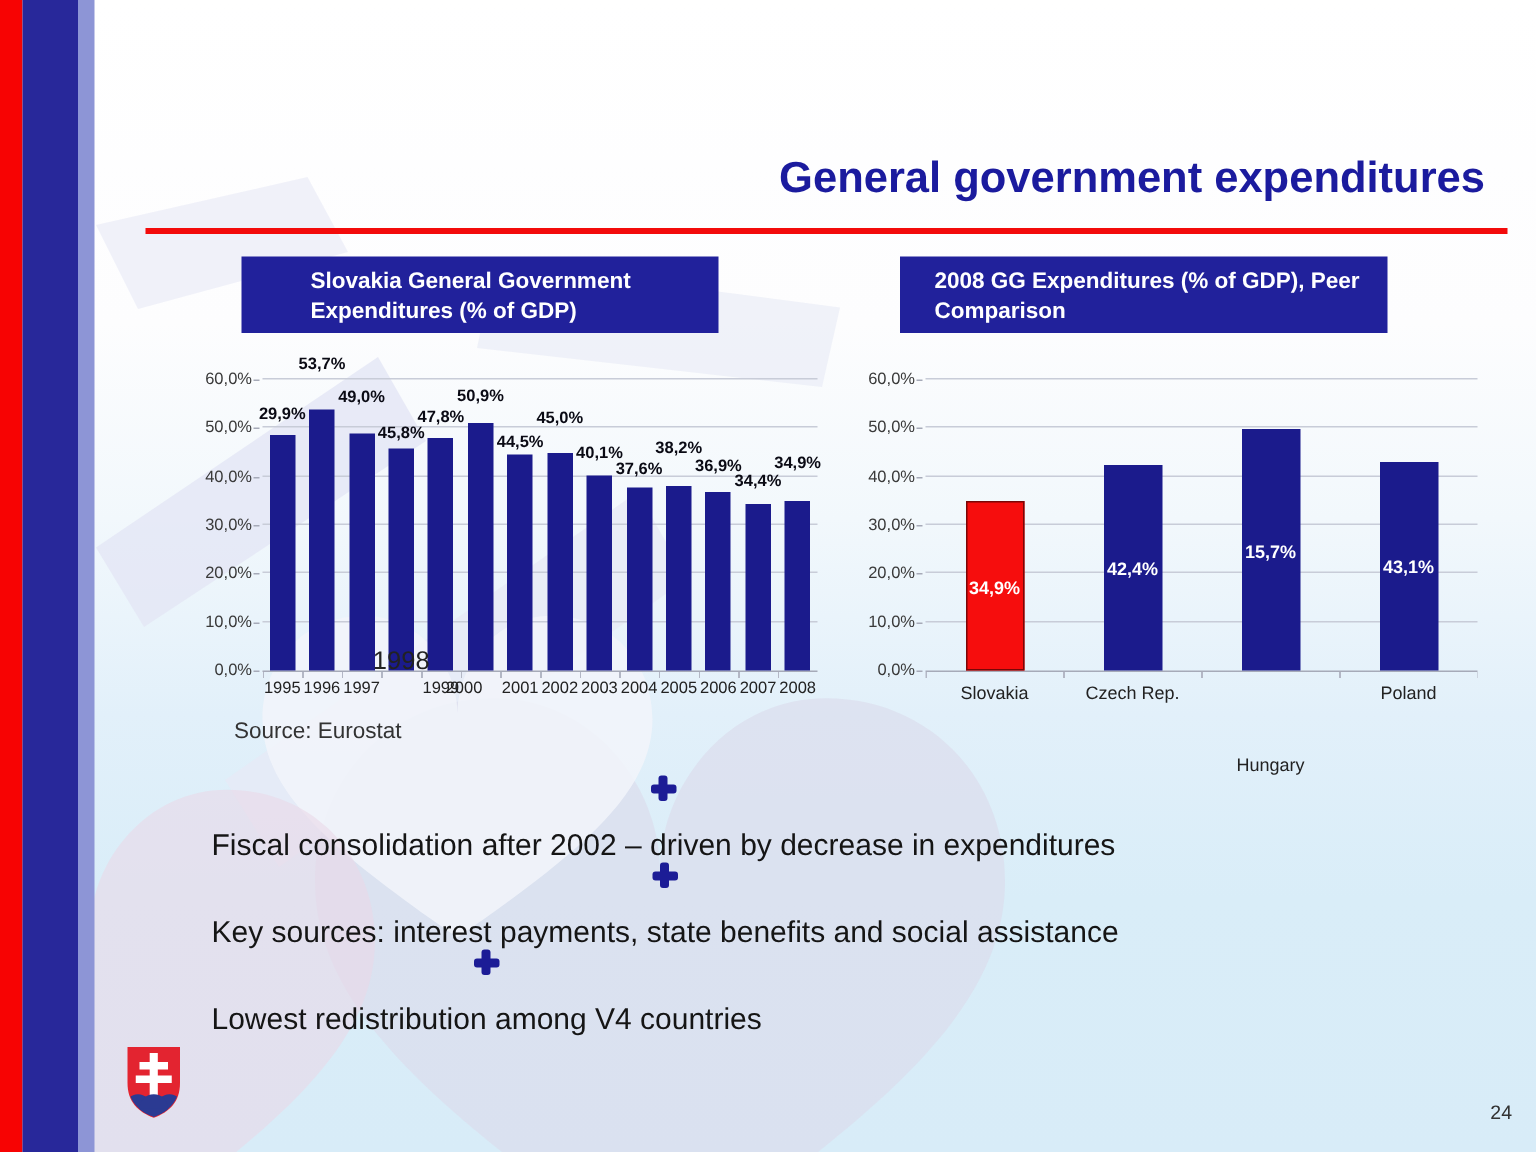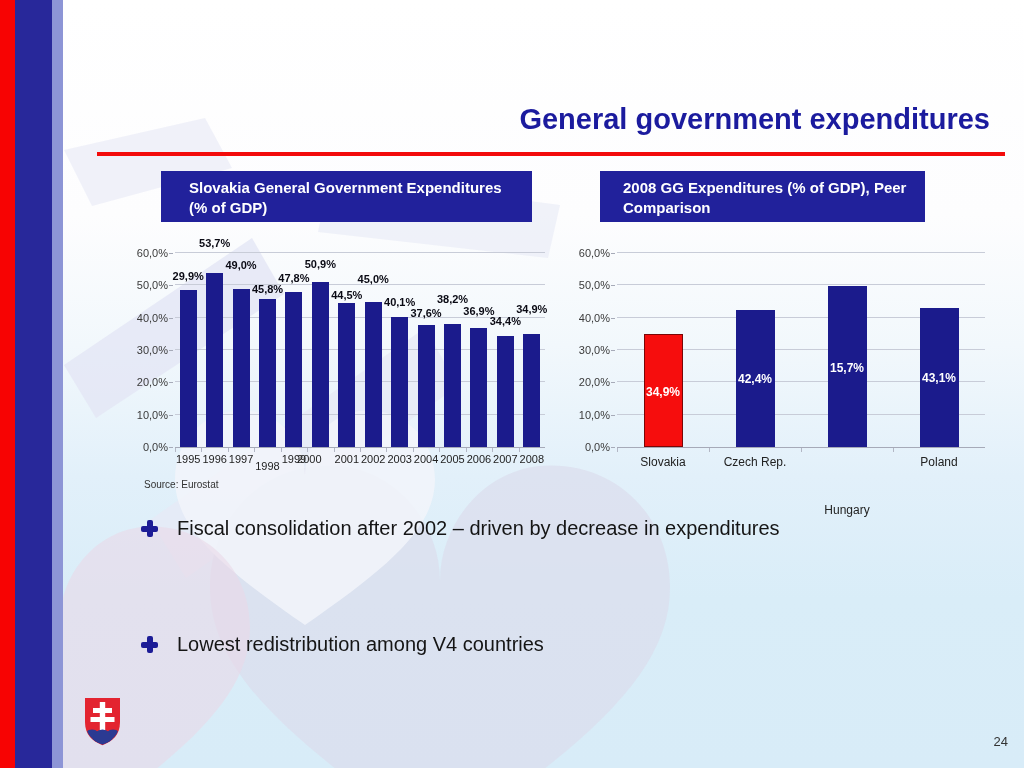--- a/index.html
+++ b/index.html
@@ -15,34 +15,34 @@
   .watermark{position:absolute;left:0;top:0;pointer-events:none;}
   .page-title{
     position:absolute;top:103px;left:380px;width:610px;text-align:right;
     font-size:29px;font-weight:bold;color:#1b1b9e;white-space:nowrap;
   }
   .red-line{position:absolute;left:97px;top:152px;width:908px;height:4px;background:#f30b0b;}
   .chart-header{
     position:absolute;top:171px;height:51px;box-sizing:border-box;
     background:#21219b;color:#ffffff;font-weight:bold;font-size:15px;line-height:1.3;
   }
-  .chart-header.h0{left:161px;width:371px;padding:7px 10px 7px 28px;}
+  .chart-header.h0{left:161px;width:318px;padding:7px 10px 7px 46px;}
   .chart-header.h1{left:600px;width:325px;padding:7px 10px 7px 23px;}
   .plot{position:absolute;border-bottom:1px solid #a6aab8;}
   #plot0{left:175px;top:253px;width:370px;height:194px;}
   #plot1{left:617px;top:253px;width:368px;height:194px;}
   .gridline{position:absolute;left:0;width:100%;height:1px;background:#c8ccd8;}
   .bar{position:absolute;bottom:0;}
   .ytick-label{position:absolute;width:44px;text-align:right;font-size:11px;color:#3a3a3a;white-space:nowrap;}
   .ytick-mark{position:absolute;width:4px;height:1px;background:#a6aab8;}
   .xtick-strip{position:absolute;height:4px;}
   .cat-label{position:absolute;text-align:center;color:#222222;white-space:nowrap;}
   .val-label{position:absolute;text-align:center;font-weight:bold;white-space:nowrap;}
-  .source-note{position:absolute;left:144px;top:479px;font-size:10px;color:#333333;}
-  .bullet-row{position:absolute;left:141px;display:flex;align-items:center;gap:19px;}
+  .source-note{position:absolute;left:156px;top:479px;font-size:15px;color:#333333;}
+  .bullet-row{position:absolute;left:141px;display:flex;align-items:center;gap:19px;flex-direction:column;}
   .bullet-text{font-size:20px;color:#151515;}
   .plus-icon{position:relative;width:17px;height:17px;flex:0 0 17px;}
   .plus-icon::before{content:"";position:absolute;left:5.5px;top:0;width:6px;height:17px;background:#1c1c96;border-radius:2px;}
   .plus-icon::after{content:"";position:absolute;left:0;top:5.5px;width:17px;height:6px;background:#1c1c96;border-radius:2px;}
   .coat-of-arms{position:absolute;left:84px;top:697px;}
   .page-number{position:absolute;right:16px;top:734px;font-size:13px;color:#333333;}
 </style>
 </head>
 <body>
 
@@ -122,20 +122,24 @@
       <div class="bar" style="left: 302.5px; width: 39px; height: 139.357px; background: rgb(27, 27, 140);"></div>
       <div class="val-label" style="left: 292px; width: 60px; font-size: 12px; bottom: 61.6783px; color: rgb(255, 255, 255);">43,1%</div>
     </div>
 
   <div class="source-note">Source: Eurostat</div>
 
   <div class="bullet-row" style="top:517px;">
     <span class="plus-icon"></span>
     <span class="bullet-text">Fiscal consolidation after 2002 – driven by decrease in expenditures</span>
   </div>
+  <div class="bullet-row" style="top:575px;">
+    <span class="plus-icon"></span>
+    <span class="bullet-text">Key sources: interest payments, state benefits and social assistance</span>
+  </div>
   <div class="bullet-row" style="top:633px;">
     <span class="plus-icon"></span>
     <span class="bullet-text">Lowest redistribution among V4 countries</span>
   </div>
 
   <svg class="coat-of-arms" width="37" height="49" viewBox="0 0 37 49">
     <defs>
       <clipPath id="shieldClip">
         <path d="M1.5,1.5 H35.5 V25 C35.5,37.5 28.5,43.8 18.5,47.5 C8.5,43.8 1.5,37.5 1.5,25 Z"></path>
       </clipPath>
@@ -164,21 +168,21 @@
     <div class="ytick-label" style="left: 124px; top: 311.667px;">40,0%</div>
     <div class="ytick-mark" style="left: 169px; top: 317.667px;"></div>
     <div class="ytick-label" style="left: 124px; top: 279.333px;">50,0%</div>
     <div class="ytick-mark" style="left: 169px; top: 285.333px;"></div>
     <div class="ytick-label" style="left: 124px; top: 247px;">60,0%</div>
     <div class="ytick-mark" style="left: 169px; top: 253px;"></div>
     <div class="xtick-strip" style="left: 175px; top: 448px; width: 370px; background: repeating-linear-gradient(90deg, rgb(179, 183, 197) 0px, rgb(179, 183, 197) 1px, transparent 1px, transparent 26.4286px);"></div>
     <div class="cat-label" style="left: 143.214px; top: 453px; width: 90px; font-size: 11px;">1995</div>
     <div class="cat-label" style="left: 169.643px; top: 453px; width: 90px; font-size: 11px;">1996</div>
     <div class="cat-label" style="left: 196.071px; top: 453px; width: 90px; font-size: 11px;">1997</div>
-    <div class="cat-label" style="left: 222.5px; top: 460px; width: 90px; font-size: 11px;">1998</div>
+    <div class="cat-label" style="left: 222.5px; top: 431px; width: 90px; font-size: 17px;">1998</div>
     <div class="cat-label" style="left: 248.929px; top: 453px; width: 90px; font-size: 11px;">1999</div>
     <div class="cat-label" style="left: 275.357px; top: 453px; width: 68px; font-size: 11px;">2000</div>
     <div class="cat-label" style="left: 301.786px; top: 453px; width: 90px; font-size: 11px;">2001</div>
     <div class="cat-label" style="left: 328.214px; top: 453px; width: 90px; font-size: 11px;">2002</div>
     <div class="cat-label" style="left: 354.643px; top: 453px; width: 90px; font-size: 11px;">2003</div>
     <div class="cat-label" style="left: 381.071px; top: 453px; width: 90px; font-size: 11px;">2004</div>
     <div class="cat-label" style="left: 407.5px; top: 453px; width: 90px; font-size: 11px;">2005</div>
     <div class="cat-label" style="left: 433.929px; top: 453px; width: 90px; font-size: 11px;">2006</div>
     <div class="cat-label" style="left: 460.357px; top: 453px; width: 90px; font-size: 11px;">2007</div>
     <div class="cat-label" style="left: 486.786px; top: 453px; width: 90px; font-size: 11px;">2008</div>

